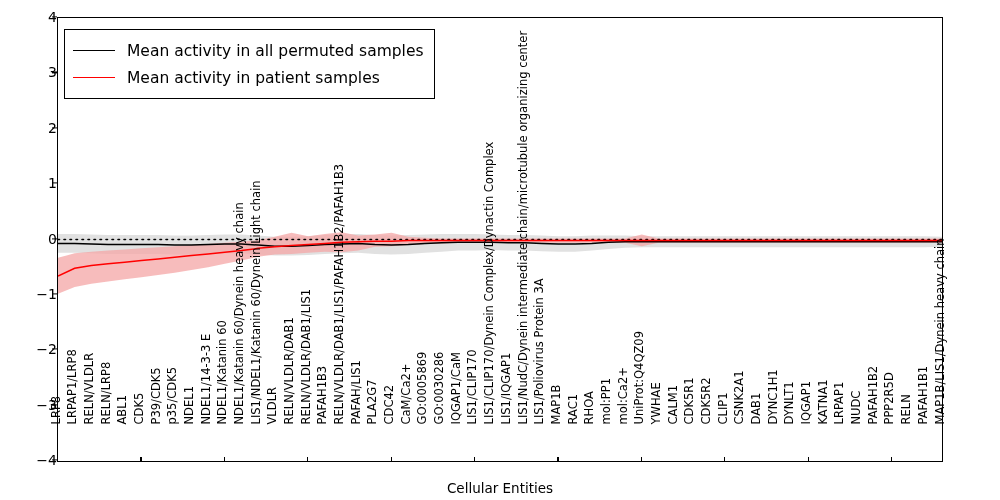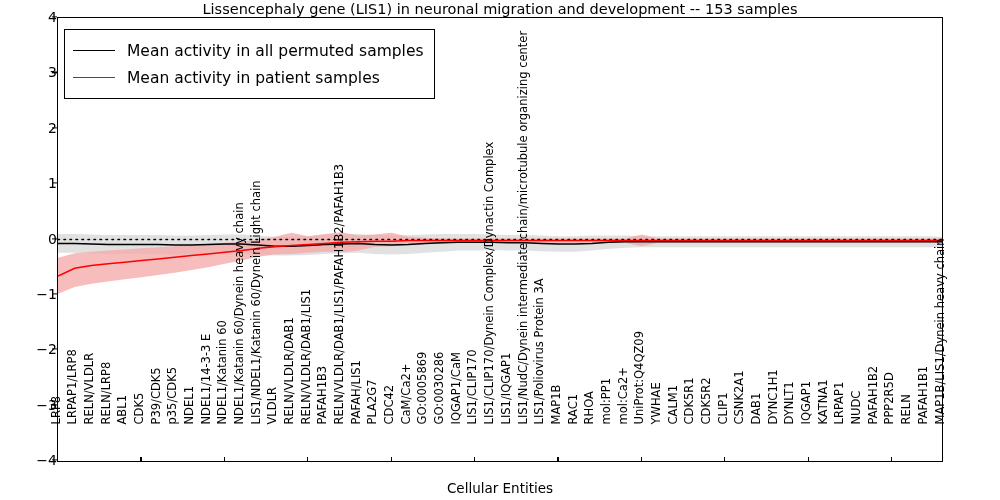--- a/index.html
+++ b/index.html
@@ -60,21 +60,20 @@
   .legrow{display:flex;align-items:center;height:27px;}
   .legline{width:42px;height:0;border-top:1.6px solid #000;margin-right:12px;flex:none;}
   .legline.red{border-top-color:#ff0000;}
   .legtext{font-size:15.5px;color:#000;white-space:nowrap;}
 </style>
 </head>
 <body>
 
 <div id="root">
 
-  <div id="title">Lissencephaly gene (LIS1) in neuronal migration and development -- 153 samples</div>
 
   <div id="yaxiswrap">
 
     <div id="yticklabels">
         <div class="ytick" style="top: 443px;">−4</div>
         <div class="ytickmark" style="top: 443px; left: 52px;"></div>
         <div class="ytick" style="top: 387.625px;">−3</div>
         <div class="ytickmark" style="top: 387.625px; left: 52px;"></div>
         <div class="ytick" style="top: 332.25px;">−2</div>
         <div class="ytickmark" style="top: 332.25px; left: 52px;"></div>

